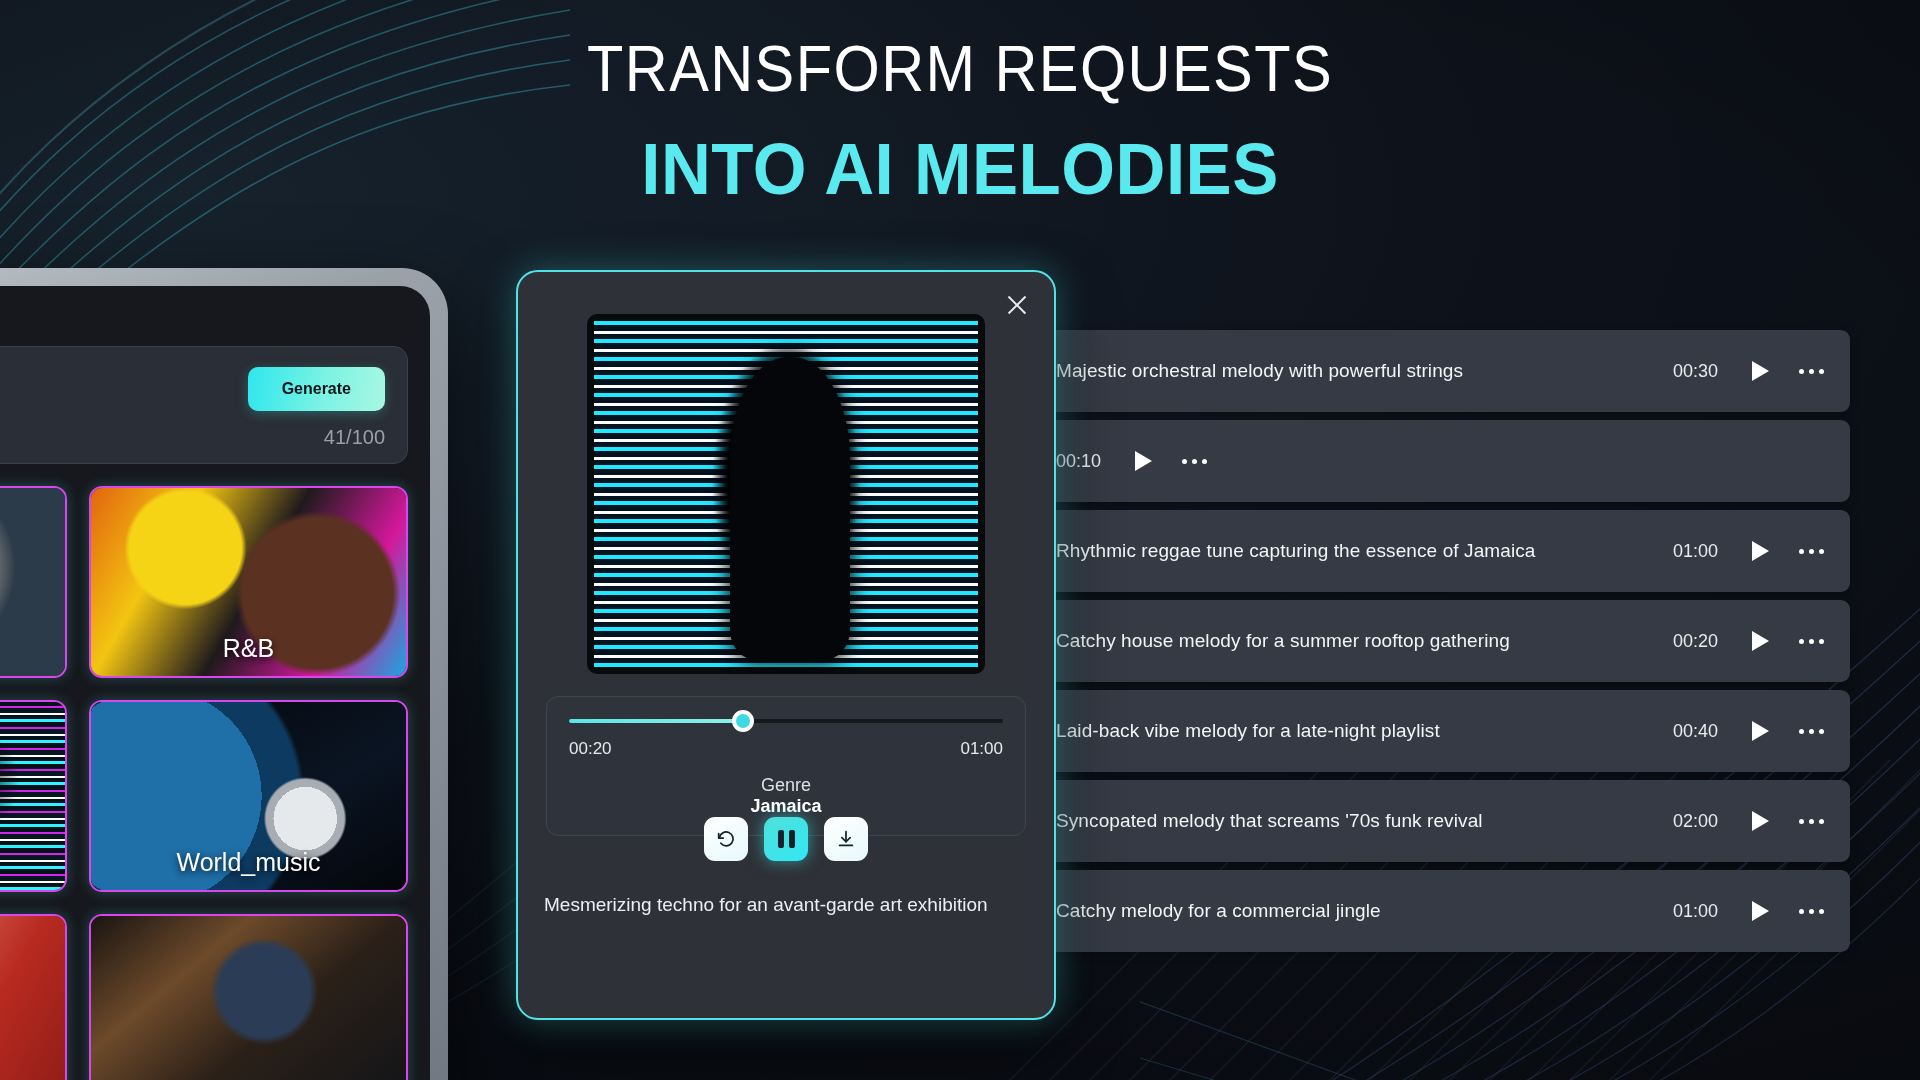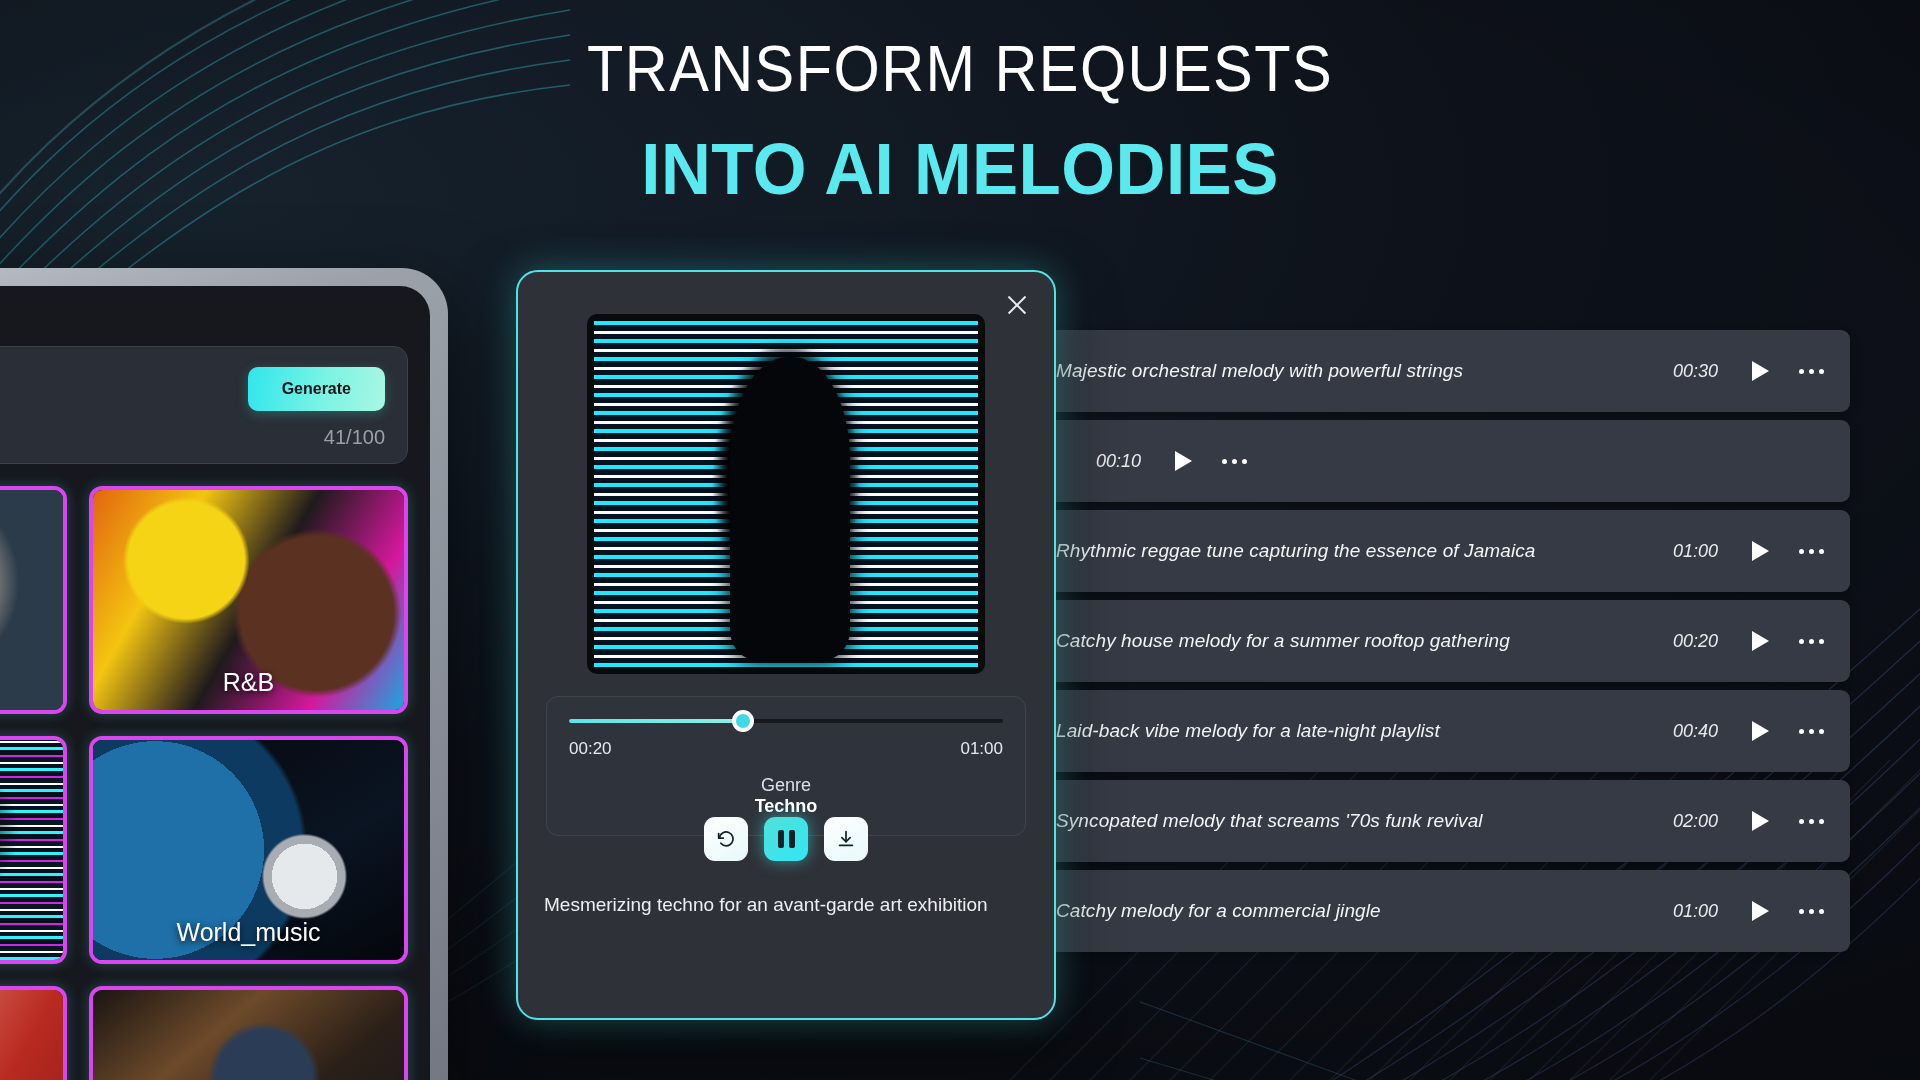--- a/index.html
+++ b/index.html
@@ -80,23 +80,23 @@
     cursor:pointer;
     box-shadow:0 3px 12px rgba(60,230,230,.25);
   }
   #char-counter { color:#9aa0aa; font-size:20px; margin-top:12px; }
 
   #genre-grid {
     margin-top:22px;
     display:grid; grid-template-columns:1fr 1fr; gap:22px;
   }
   .genre-card {
-    position:relative; height:228px;
+    position:relative; height:192px;
     border-radius:13px;
-    border:4px solid #d946ef;
+    border:2px solid #d946ef;
     overflow:hidden;
     cursor:pointer;
     box-shadow:0 0 14px rgba(80,230,235,.25);
   }
   .genre-art { position:absolute; inset:0; }
   .genre-label {
     position:absolute; left:0; right:0; bottom:13px;
     text-align:center; color:#fff; font-size:25px;
     text-shadow:0 2px 7px rgba(0,0,0,.85);
   }
@@ -143,24 +143,23 @@
   #playlist { position:absolute; left:1040px; top:330px; width:810px; }
   .track-row {
     background:#353a44;
     border-radius:9px;
     height:82px;
     margin-bottom:8px;
     display:flex; align-items:center;
     padding:0 26px 0 16px;
     cursor:pointer;
     box-shadow:0 2px 10px rgba(0,0,0,.28);
-    font-style:italic;
   }
   .track-title { flex:1; color:#f3f5f7; font-size:19px; letter-spacing:.1px; }
-  .track-duration { color:#e8eaed; font-size:18px; margin-right:34px;margin-left:40px; }
+  .track-duration { color:#e8eaed; font-size:18px; margin-right:34px; }
   .play-icon {
     width:0; height:0;
     border-left:17px solid #ffffff;
     border-top:10px solid transparent;
     border-bottom:10px solid transparent;
     margin-right:30px;
     cursor:pointer;
   }
   .more-icon { display:flex; gap:5px; cursor:pointer; }
   .more-icon span { width:5px; height:5px; border-radius:50%; background:#ffffff; }
@@ -472,21 +471,21 @@
       <div id="progress-knob" style="left: 40%;"></div>
     </div>
 
     <div id="time-row">
       <span>00:20</span>
       <span>01:00</span>
     </div>
 
     <div class="meta-row">
       <span class="meta-label">Genre</span>
-      <span class="meta-value">Techno</span>
+      <span class="meta-value">Jamaica</span>
     </div>
 
 
     <div id="controls">
       <button class="ctrl-btn ctrl-light">
         <svg width="22" height="22" viewBox="0 0 24 24" fill="none" stroke="#13222c" stroke-width="1.9" stroke-linecap="round" stroke-linejoin="round">
           <path d="M4 6 L4 11 L9 11"></path>
           <path d="M4.8 11a7.5 7.5 0 1 1 1.6 5.6"></path>
         </svg>
       </button>

